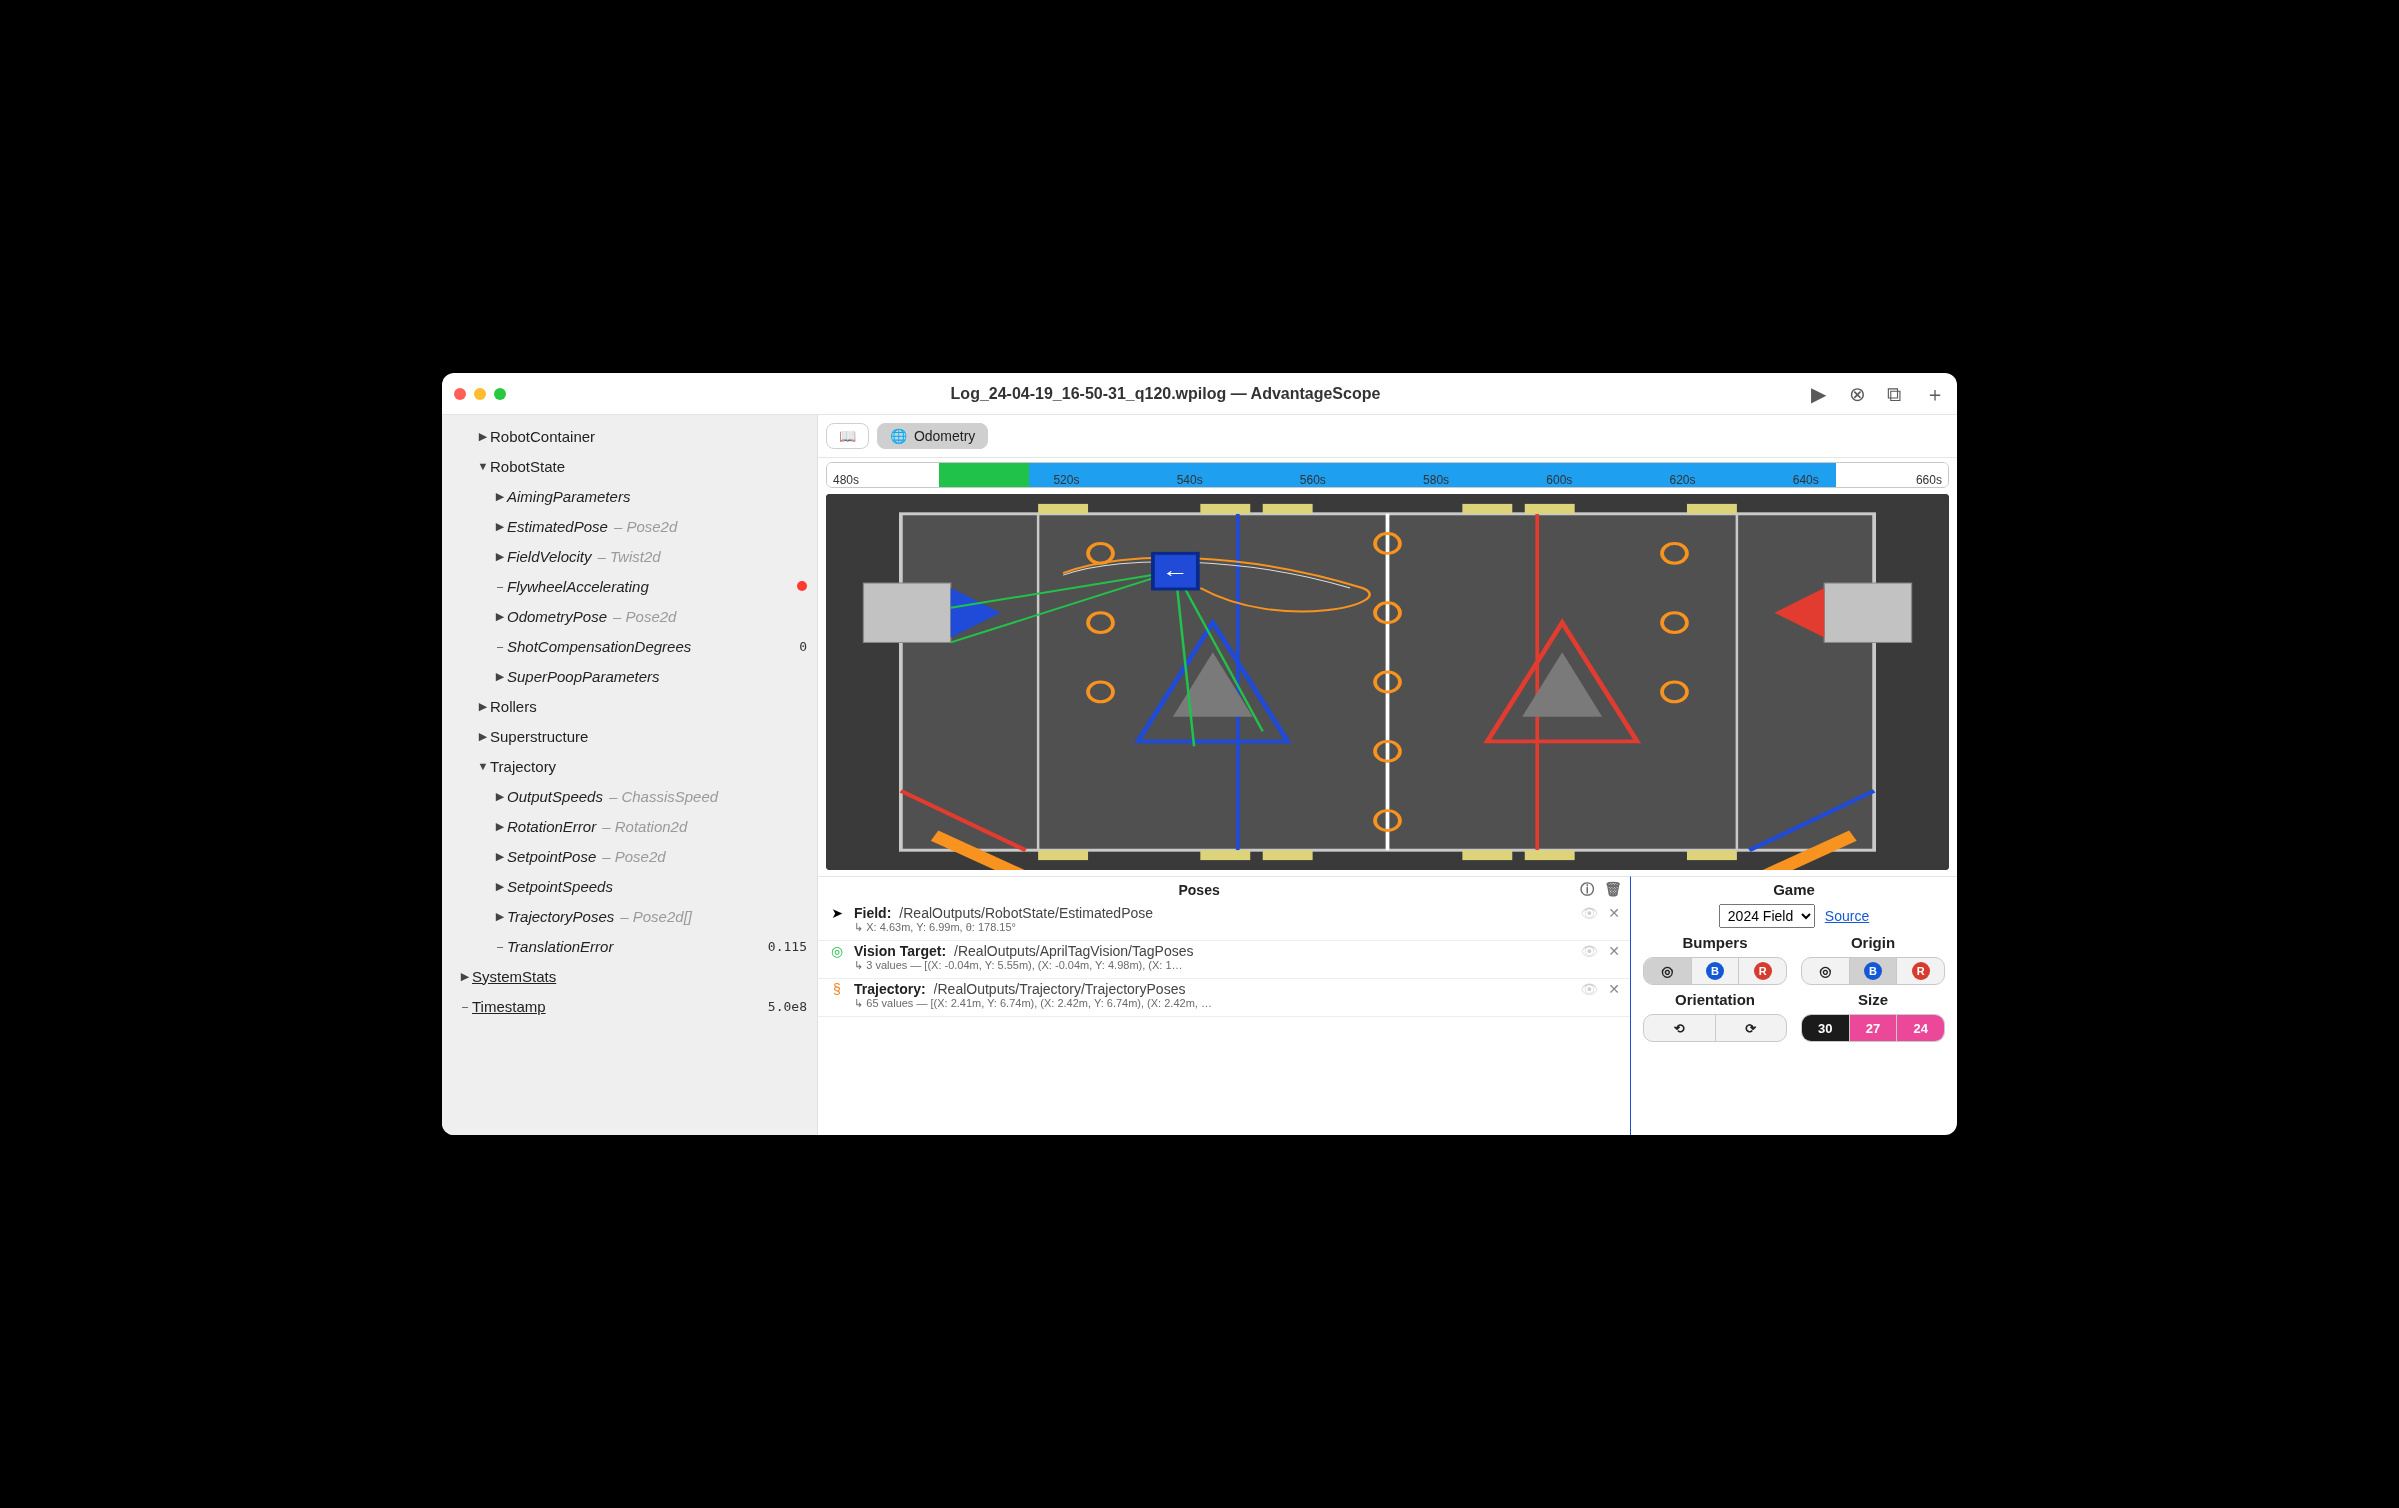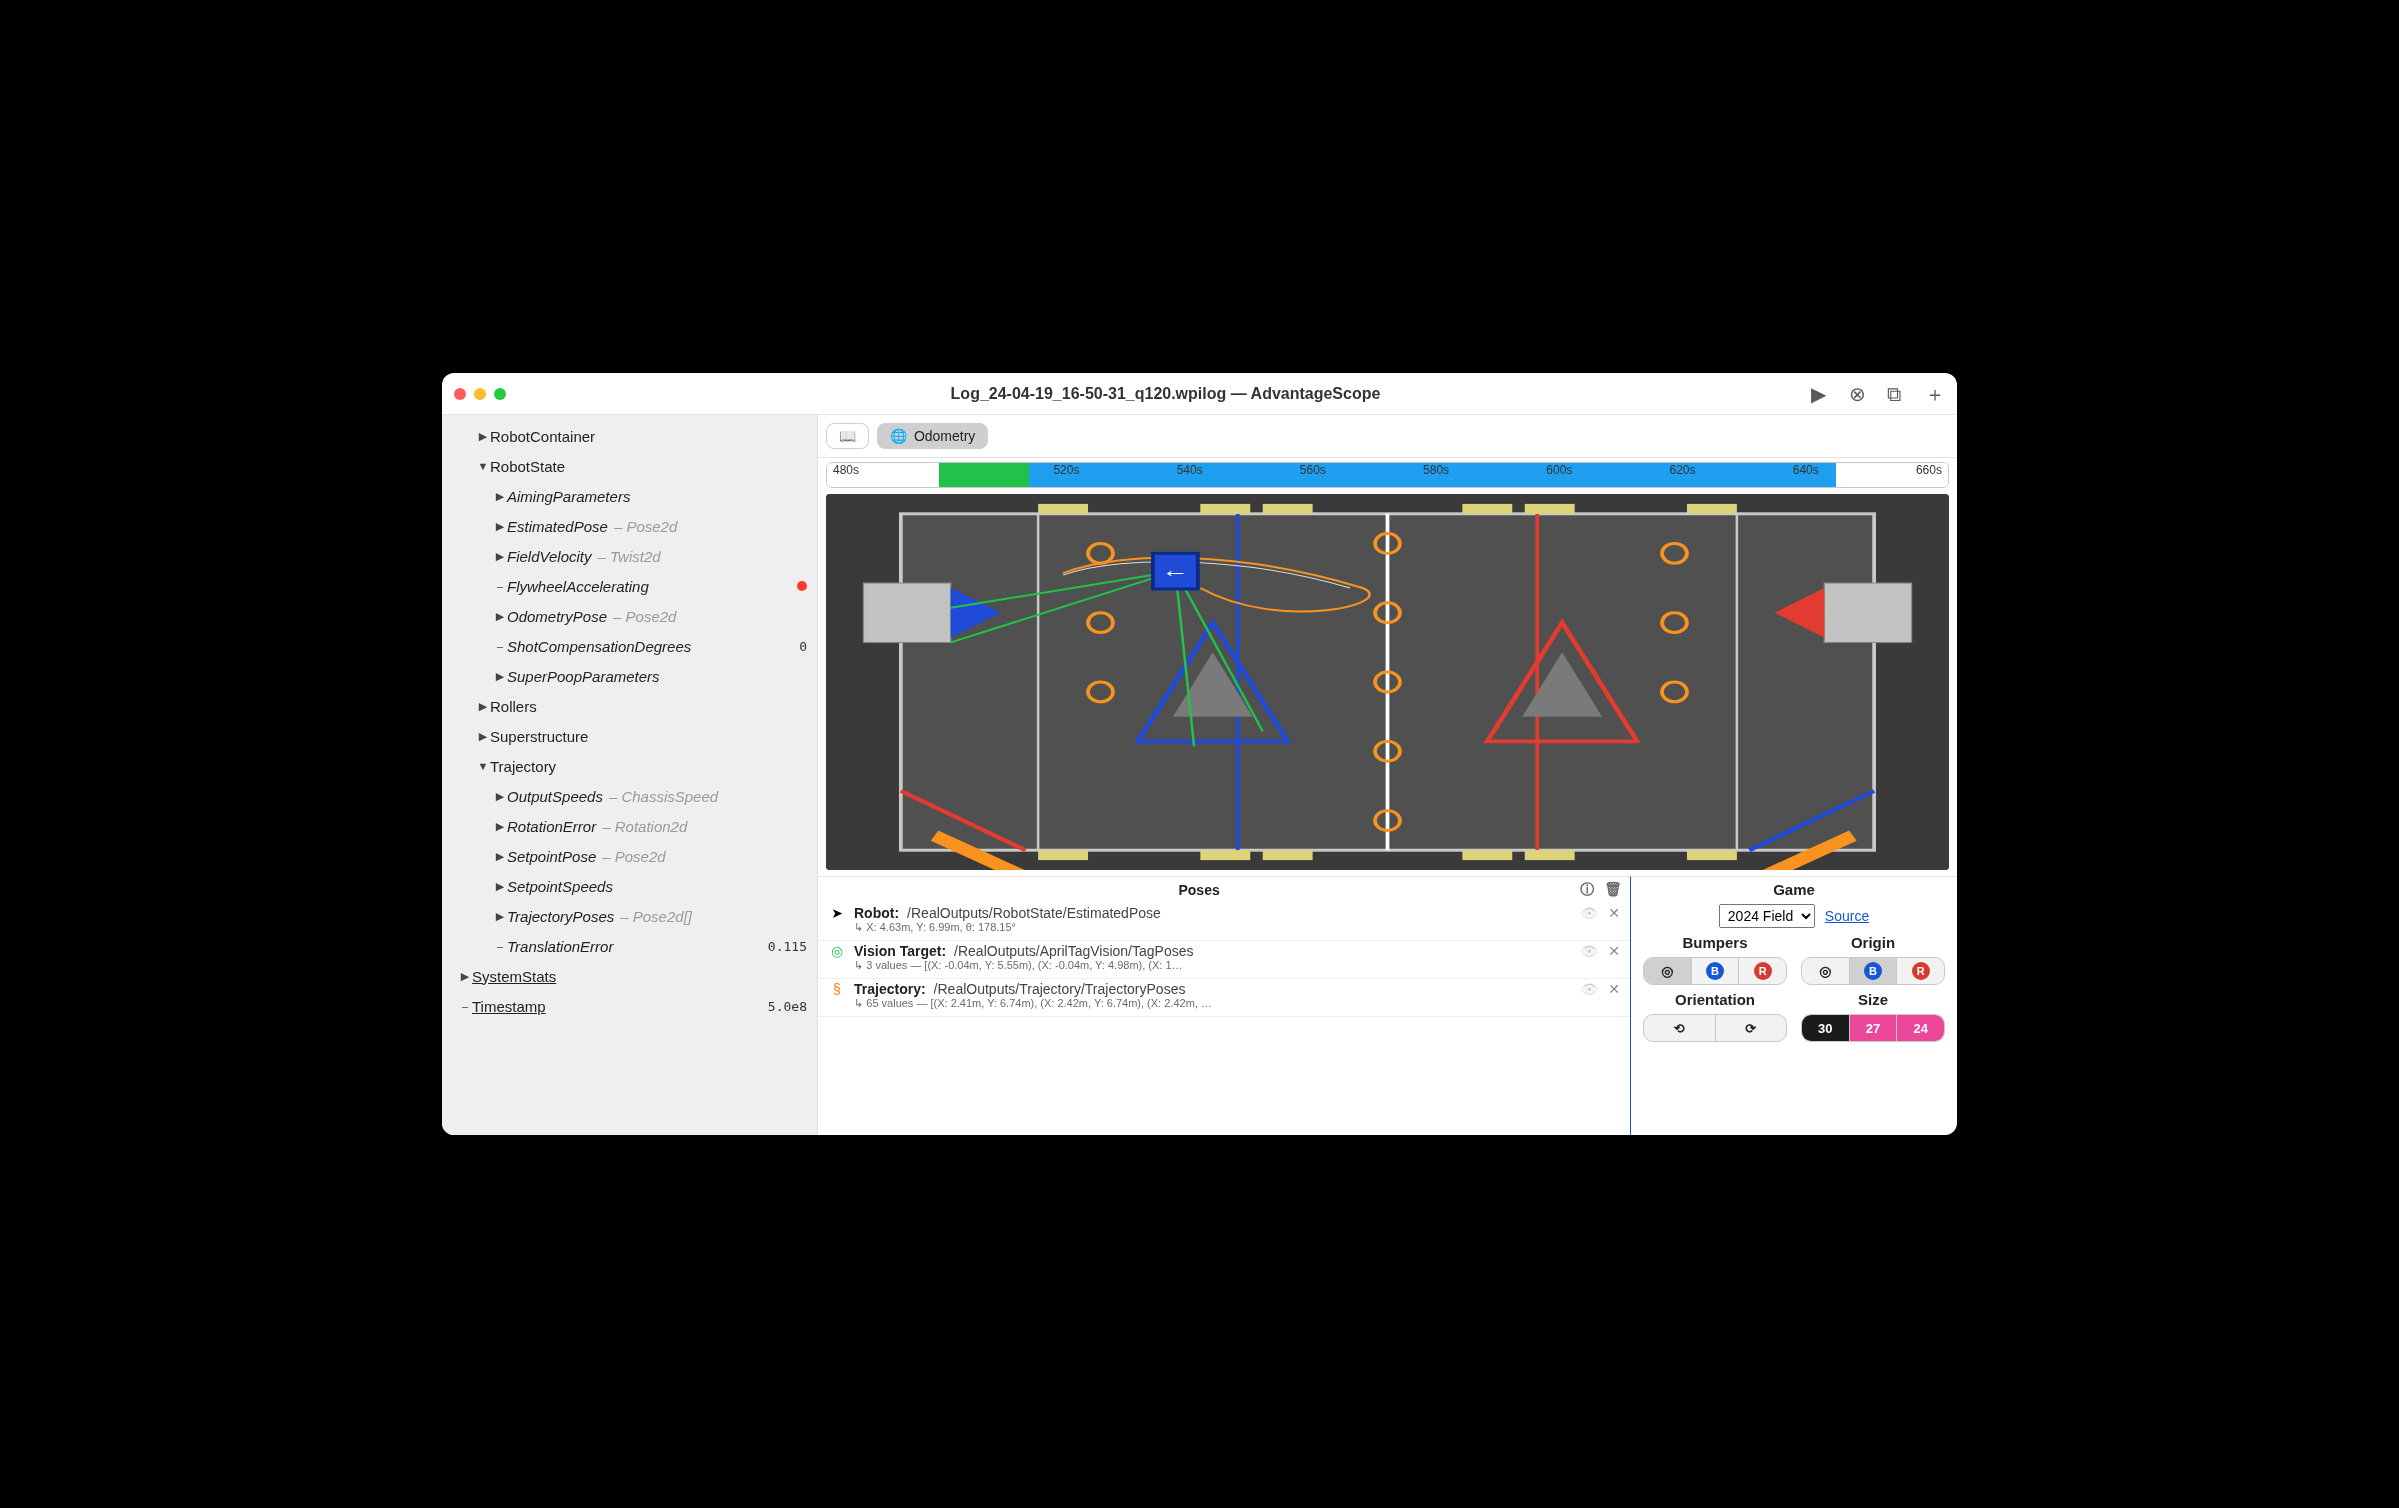--- a/index.html
+++ b/index.html
@@ -40,21 +40,21 @@
 
   
   .main { display:flex; flex-direction:column; min-width:0; }
   .tabs { display:flex; gap:8px; padding:8px; border-bottom:1px solid #e5e5e5; }
   .tab { display:flex; align-items:center; gap:6px; padding:4px 12px; border:1px solid #cfcfcf; border-radius:8px; background:#fff; color:#3a68d8; font-weight:500; }
   .tab.active { background:#cfcfcf; color:#222; }
   .tab .ticon { font-size:14px; }
 
   .timeline { position:relative; height:26px; margin:4px 8px 6px; border:1px solid #c8c8c8; border-radius:6px; background:#fff; overflow:hidden; }
   .timeline .seg { position:absolute; top:0; bottom:0; }
-  .timeline .ticks { position:absolute; inset:0; display:flex; justify-content:space-between; align-items:flex-start; padding:0 6px; font-size:12px; color:#333; }
+  .timeline .ticks { position:absolute; inset:0; display:flex; justify-content:space-between; align-items:flex-end; padding:0 6px; font-size:12px; color:#333; }
   .timeline .ticks span { background:transparent; }
 
   .field { position:relative; flex:0 0 376px; margin:0 8px 6px; border-radius:4px; background:#3a3a3a; overflow:hidden; }
   .field svg { position:absolute; inset:0; width:100%; height:100%; }
 
   .lower { display:grid; grid-template-columns: 1fr 327px; min-height:0; flex:1; }
   .poses { border-top:1px solid #e5e5e5; display:flex; flex-direction:column; min-width:0; }
   .section-head { display:flex; align-items:center; justify-content:center; gap:8px; padding:4px 8px; font-weight:600; }
   .section-head .spacer { flex:1; }
   .section-head .icons { display:flex; gap:10px; color:#6b6b6b; }
@@ -313,21 +313,21 @@
           <span class="spacer"></span>
           <span class="icons">
             <span>ⓘ</span>
             <span>🗑</span>
           </span>
         </div>
         <div id="pose-rows">
             <div class="pose-row">
               <div class="pose-line1">
                 <span class="picon" style="color: rgb(0, 0, 0);">➤</span>
-                <b>Robot:</b>
+                <b>Field:</b>
                 <span class="path"> /RealOutputs/RobotState/EstimatedPose</span>
                 <span class="ricons">
                   <span style="opacity: 0.4;">👁</span>
                   <span>✕</span>
                 </span>
               </div>
               <div class="pose-line2">↳ X: 4.63m, Y: 6.99m, θ: 178.15°</div>
             </div>
             <div class="pose-row">
               <div class="pose-line1">

